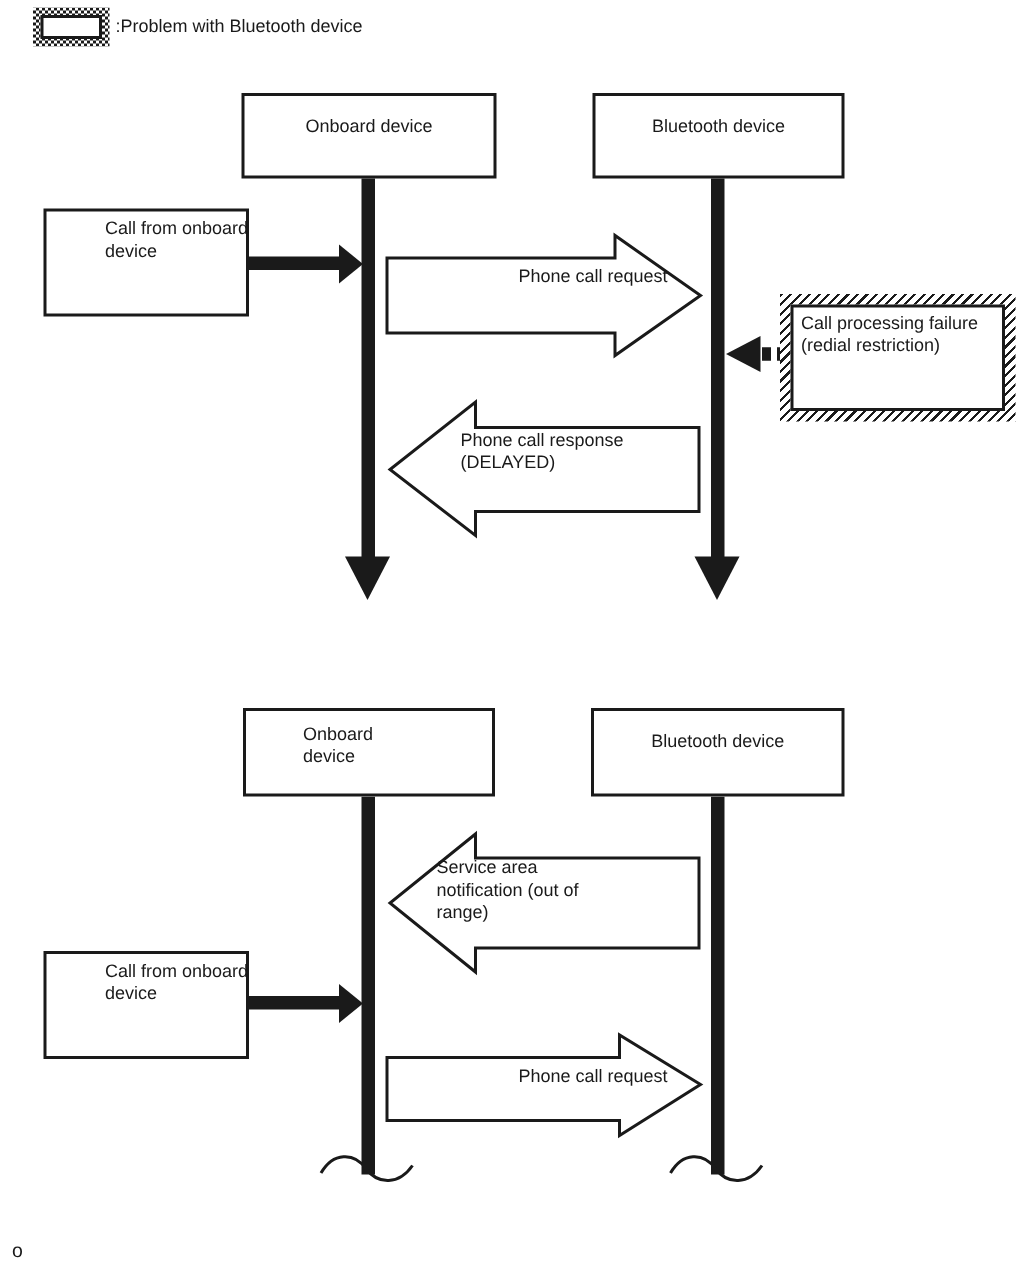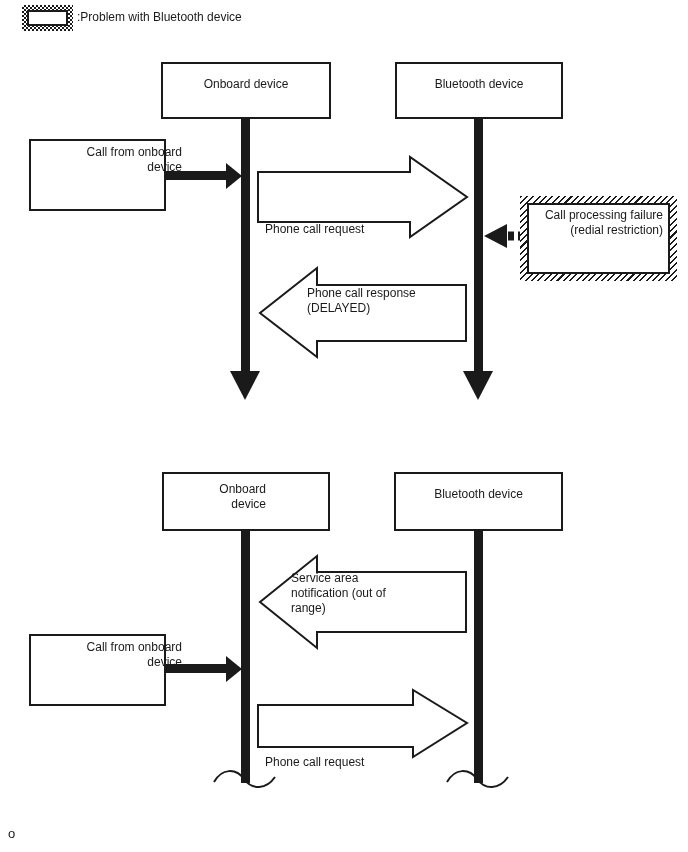--- a/index.html
+++ b/index.html
@@ -2,42 +2,42 @@
 <html><head>
 <meta charset="utf-8">
 <style>
   * { margin:0; padding:0; box-sizing:border-box; }
   html,body { background:#fff; }
   .page {
     position:relative; width:688px; height:852px; background:#fff;
     font-family:"Liberation Sans","DejaVu Sans",sans-serif;
     color:#1a1a1a; font-size:12px; line-height:15px; overflow:hidden;
   }
-  .abs { position:absolute;text-align:right; }
+  .abs { position:absolute; }
   svg.overlay { position:absolute; left:0; top:0; z-index:0; }
   .txt { position:absolute; z-index:2; }
   
   .legend-swatch-outer {
     left:22px; top:5px; width:51px; height:26px; padding:5px; z-index:2;
     background:repeating-conic-gradient(#1a1a1a 0% 25%, #fff 0% 50%) 0 0 / 4px 4px;
   }
   .legend-swatch-inner { width:100%; height:100%; background:#fff; border:2px solid #1a1a1a; }
   .legend-label { left:77px; top:10px;text-align:center; }
   
   .hbox { background:#fff; border:2px solid #1a1a1a; z-index:1;
           display:flex; justify-content:center; align-items:flex-start; padding-top:13px; }
   .cbox { background:#fff; border:2px solid #1a1a1a; z-index:1; padding:4px 7px; }
   .cbox .inner-w { width:112px;margin-left:32px; }
   
   .hatch-outer {
     left:520px; top:196px; width:157px; height:85px; padding:7px; z-index:1;
     background:repeating-linear-gradient(135deg,#1a1a1a 0 1.5px,#fff 1.5px 4.5px);
   }
   .hatch-inner { width:100%; height:100%; background:#fff; border:2px solid #1a1a1a; padding:3px 5px; }
-  .center { text-align:left;margin-top:45px; }
+  .center { text-align:right; }
   .marker { font-size:13px; }
 </style>
 </head>
 <body>
 
 <div class="page">
 
   <svg class="overlay" width="688" height="852" viewBox="0 0 688 852">
 
     <rect x="241" y="118" width="9" height="254" fill="#1a1a1a"></rect>

